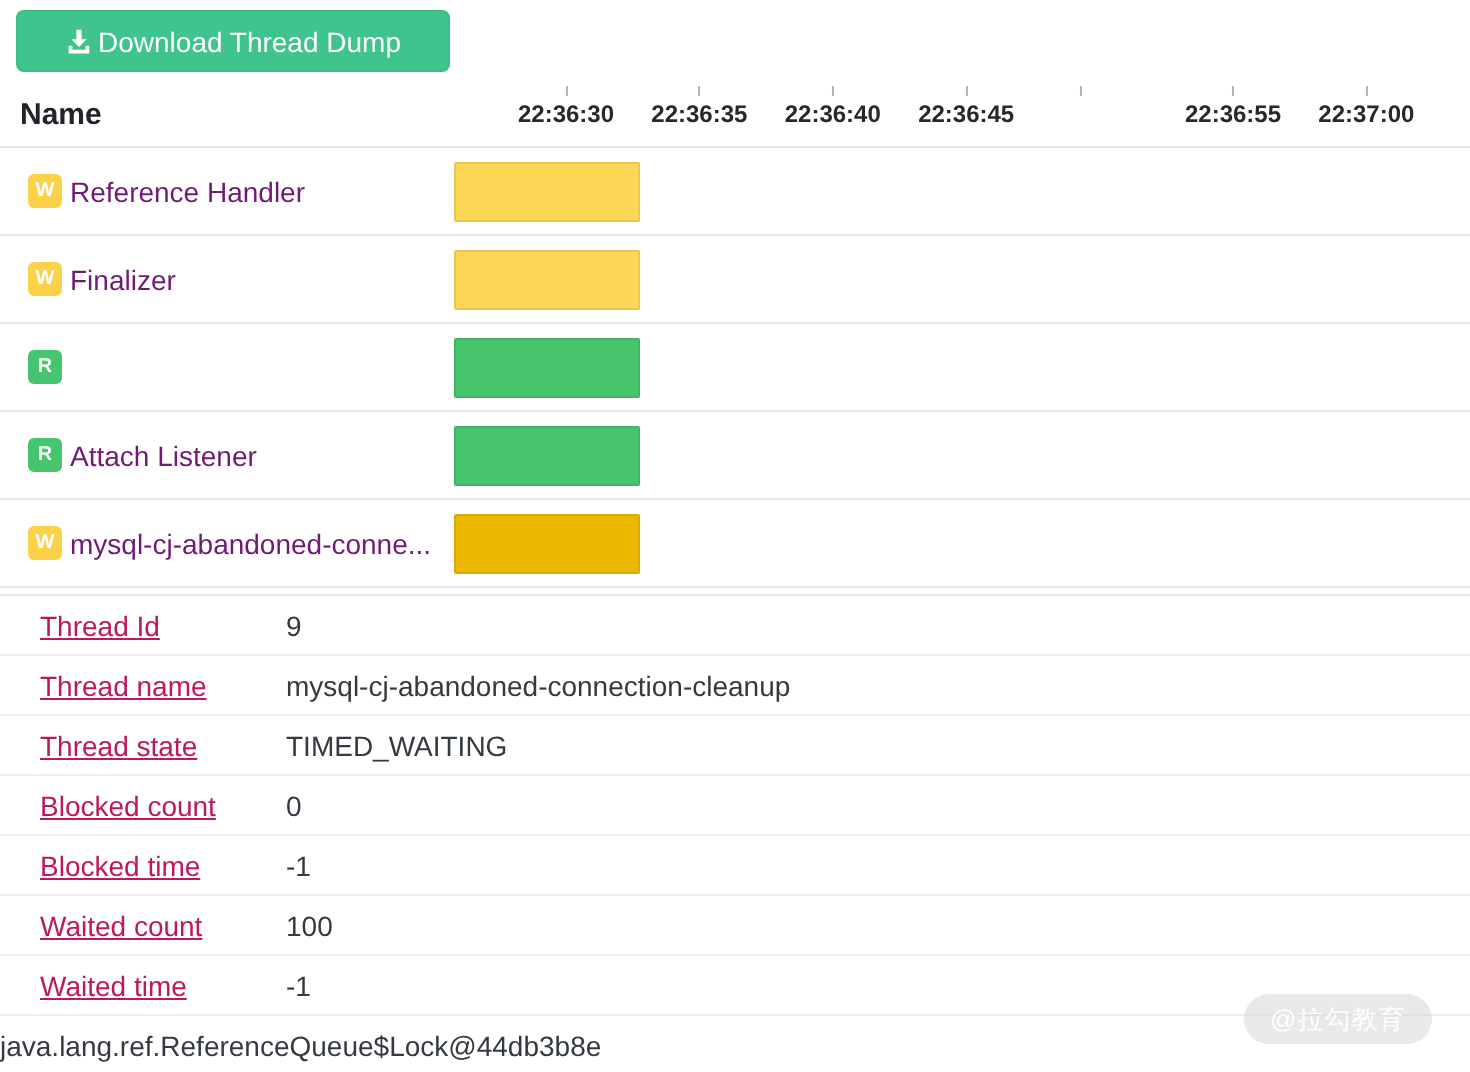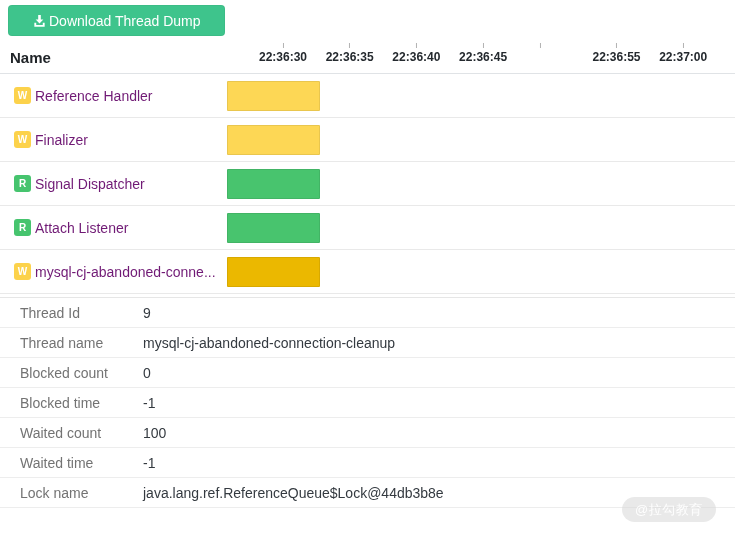--- a/index.html
+++ b/index.html
@@ -54,21 +54,21 @@
     width: 93px; height: 30px; border-radius: 1px;
     border: 1px solid rgba(0,0,0,0.08);
   }
 
   
   .details { margin-top: 3px; border-top: 1px solid #e6e6e6; }
   .detail-row {
     display: flex; align-items: center; height: 30px;
     border-bottom: 1px solid #ededed; font-size: 14px;
   }
-  .detail-label { width: 143px; padding-left: 20px; color: #737373; flex: none; }
+  .detail-label { width: 143px; padding-left: 20px; color: #be185d; flex: none; text-decoration: underline; }
   .detail-value { color: #343a40; white-space: nowrap; }
 
   
   .watermark {
     position: absolute; left: 622px; top: 497px; height: 25px; z-index: 5;
     padding: 0 13px; border-radius: 13px;
     background: rgba(215,215,215,0.55);
     display: flex; align-items: center;
     font-size: 13px; color: rgba(255,255,255,0.95); letter-spacing: 0.5px; justify-content: center;
   }
@@ -138,21 +138,20 @@
   </div>
 
   <div class="thread-row">
     <span class="state-badge" style="background: rgb(252, 210, 75);">W</span>
     <span class="thread-name">Finalizer</span>
     <div class="bar" style="background: rgb(253, 215, 85);"></div>
   </div>
 
   <div class="thread-row">
     <span class="state-badge" style="background: rgb(70, 196, 110);">R</span>
-    <span class="thread-name">Signal Dispatcher</span>
     <div class="bar" style="background: rgb(72, 196, 110);"></div>
   </div>
 
   <div class="thread-row">
     <span class="state-badge" style="background: rgb(70, 196, 110);">R</span>
     <span class="thread-name">Attach Listener</span>
     <div class="bar" style="background: rgb(72, 196, 110);"></div>
   </div>
 
   <div class="thread-row">
@@ -166,20 +165,24 @@
   <div class="detail-row">
     <span class="detail-label">Thread Id</span>
     <span class="detail-value">9</span>
   </div>
 
   <div class="detail-row">
     <span class="detail-label">Thread name</span>
     <span class="detail-value">mysql-cj-abandoned-connection-cleanup</span>
   </div>
 
+  <div class="detail-row">
+    <span class="detail-label">Thread state</span>
+    <span class="detail-value">TIMED_WAITING</span>
+  </div>
 
   <div class="detail-row">
     <span class="detail-label">Blocked count</span>
     <span class="detail-value">0</span>
   </div>
 
   <div class="detail-row">
     <span class="detail-label">Blocked time</span>
     <span class="detail-value">-1</span>
   </div>
@@ -188,21 +191,20 @@
     <span class="detail-label">Waited count</span>
     <span class="detail-value">100</span>
   </div>
 
   <div class="detail-row">
     <span class="detail-label">Waited time</span>
     <span class="detail-value">-1</span>
   </div>
 
   <div class="detail-row">
-    <span class="detail-label">Lock name</span>
     <span class="detail-value">java.lang.ref.ReferenceQueue$Lock@44db3b8e</span>
   </div>
 </div>
 
   <div class="watermark">
     <span>@拉勾教育</span>
   </div>
 
 </div>
 

